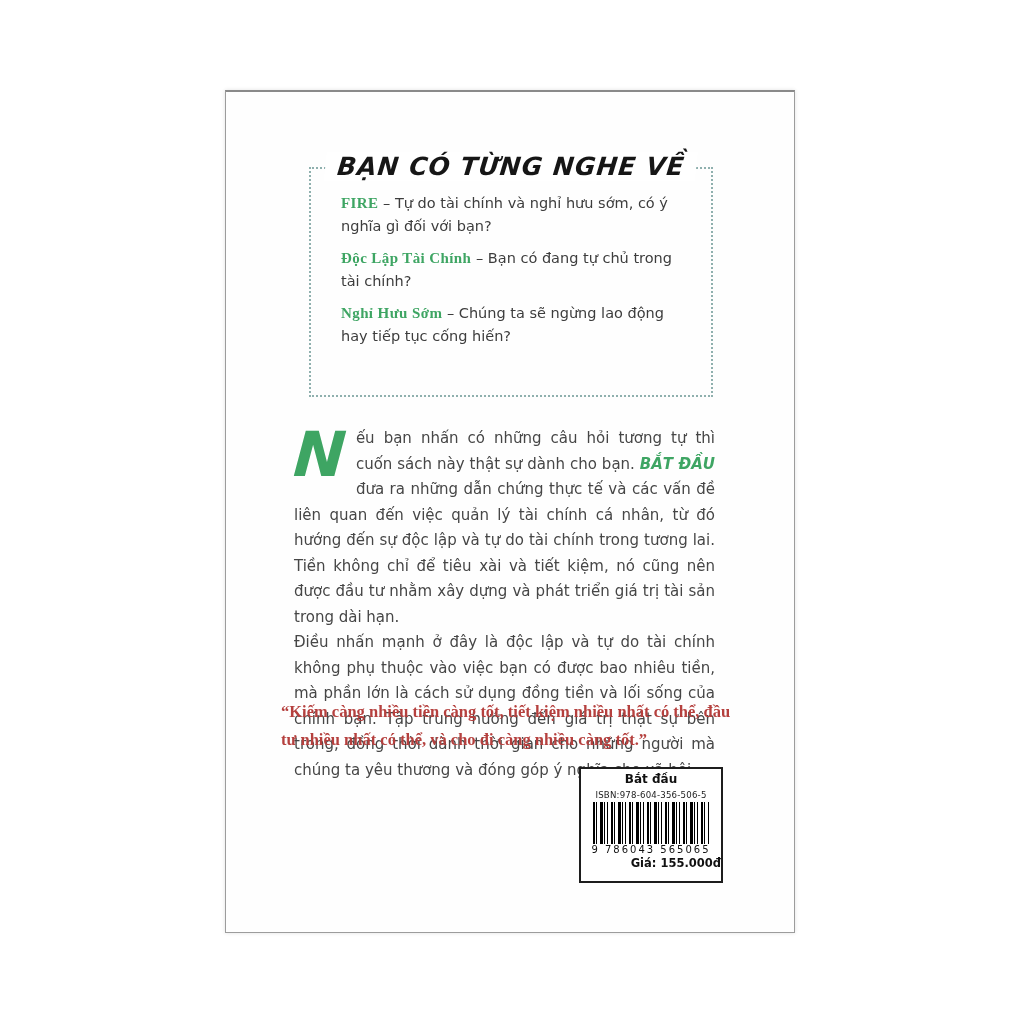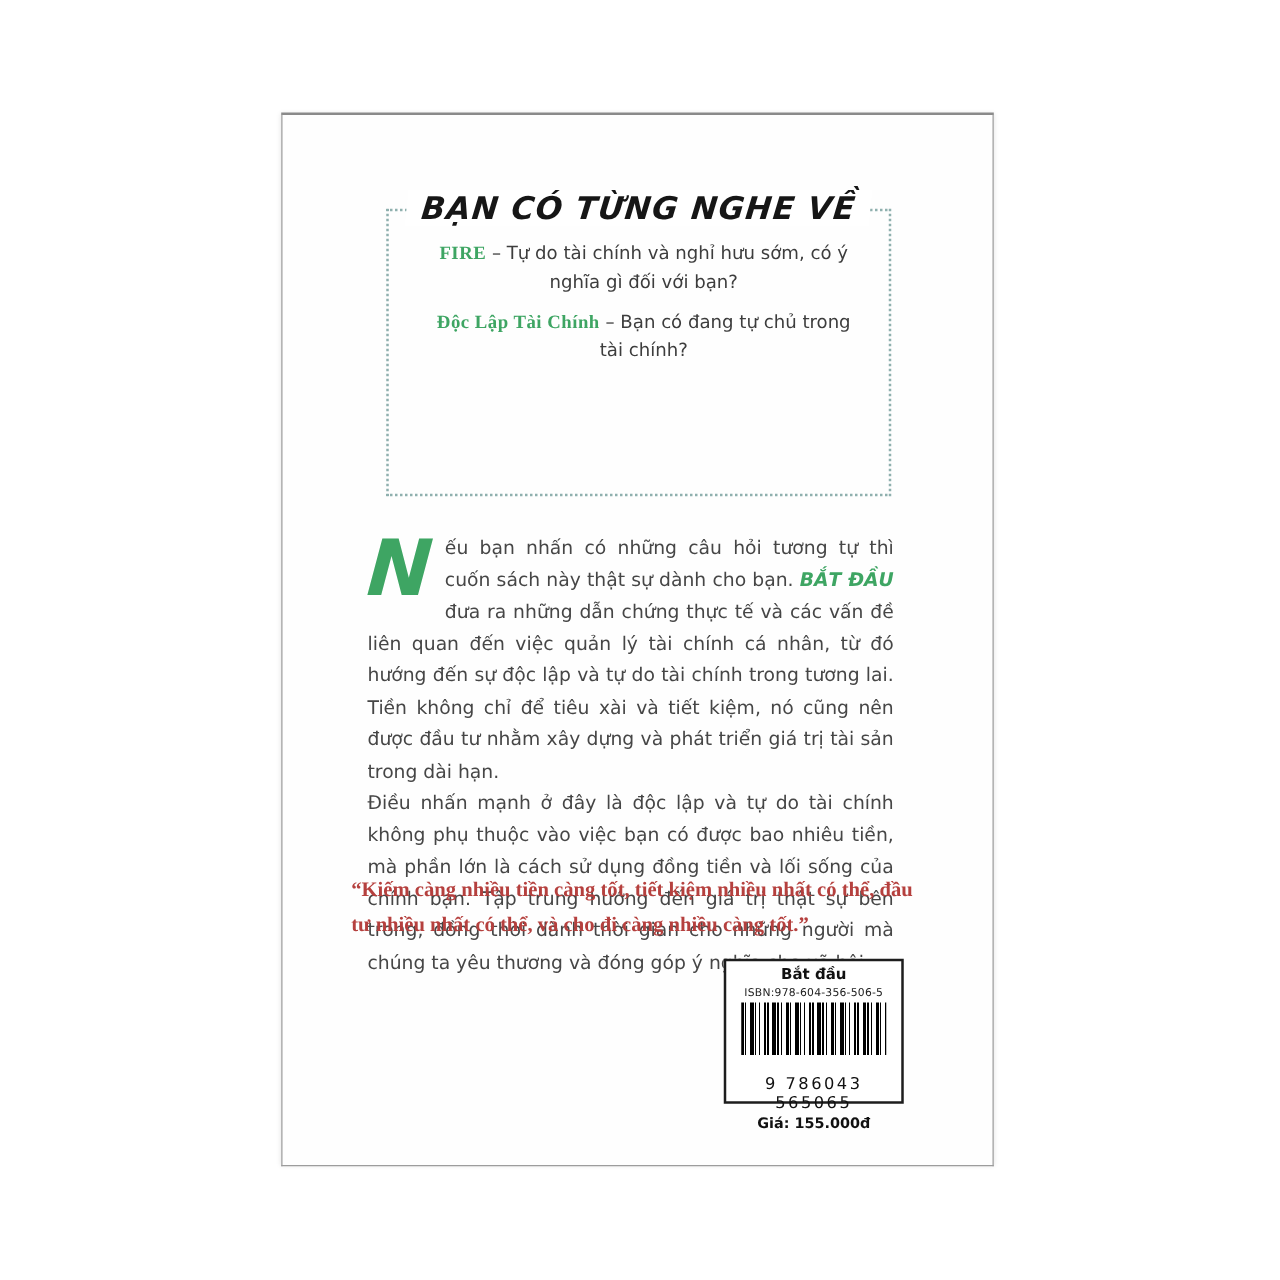--- a/index.html
+++ b/index.html
@@ -17,21 +17,21 @@
     position:absolute;left:83px;top:75px;width:404px;height:230px;
     border:2px dotted #8fb0ae;box-sizing:border-box;
     padding:22px 22px 10px 30px;
   }
   .intro-title{
     position:absolute;top:-17px;left:50%;transform:translateX(-50%) skewX(-6deg);
     background:#ffffff;padding:0 12px;white-space:nowrap;
     font-family:"DejaVu Sans",sans-serif;font-weight:800;font-style:italic;
     font-size:25px;letter-spacing:1px;color:#161616;
   }
-  .intro-item{margin:0 0 7px 0;font-size:14.5px;line-height:1.62;color:#3d3d3d;text-align:center;}
+  .intro-item{margin:0 0 7px 0;font-size:14.5px;line-height:1.62;color:#3d3d3d;text-align:left;}
   .intro-term{
     font-family:"Liberation Serif","DejaVu Serif",serif;font-weight:bold;
     color:#3ea563;letter-spacing:0.4px;font-size:15px;
   }
   
   .body-text{
     position:absolute;left:68px;top:334px;width:421px;
     font-size:15px;line-height:25.5px;color:#464646;text-align:justify;
   }
   .drop-cap{
@@ -56,38 +56,42 @@
   }
   .barcode-title{font-size:12px;font-weight:bold;color:#111;}
   .barcode-isbn{font-size:8.6px;color:#222;letter-spacing:0.2px;margin-top:4px;}
   .barcode-bars{
     height:42px;margin:2px 12px 0 12px;
     background:repeating-linear-gradient(90deg,
       #000 0 2px,#fff 2px 3px,#000 3px 4px,#fff 4px 7px,
       #000 7px 10px,#fff 10px 11px,#000 11px 12px,#fff 12px 14px,
       #000 14px 15px,#fff 15px 18px);
   }
-  .barcode-digits{font-size:13px;color:#111;letter-spacing:2px;margin-top:16px;}
-  .barcode-price{font-size:11.5px;font-weight:bold;color:#111;margin-top:1px;}
+  .barcode-digits{font-size:10px;color:#111;letter-spacing:2px;margin-top:0;}
+  .barcode-price{font-size:11.5px;font-weight:bold;color:#111;margin-top:1px;text-align:right;}
 </style>
 </head>
 <body>
 
 <div class="book-cover">
 
   <div class="intro-box">
     <span class="intro-title">BẠN CÓ TỪNG NGHE VỀ</span>
 
     <p class="intro-item">
       <span class="intro-term">FIRE</span>
       <span>– Tự do tài chính và nghỉ hưu sớm, có ý nghĩa gì đối với bạn?</span>
     </p>
     <p class="intro-item">
       <span class="intro-term">Độc Lập Tài Chính</span>
       <span>– Bạn có đang tự chủ trong tài chính?</span>
+    </p>
+    <p class="intro-item">
+      <span class="intro-term">Nghỉ Hưu Sớm</span>
+      <span>– Chúng ta sẽ ngừng lao động hay tiếp tục cống hiến?</span>
     </p>
   </div>
 
   <div class="body-text">
     <p>
       <span class="drop-cap">N</span>
       <span>ếu bạn nhấn có những câu hỏi tương tự thì cuốn sách này thật sự dành cho bạn. </span>
       <span class="highlight-green">BẮT ĐẦU</span>
       <span> đưa ra những dẫn chứng thực tế và các vấn đề liên quan đến việc quản lý tài chính cá nhân, từ đó hướng đến sự độc lập và tự do tài chính trong tương lai. Tiền không chỉ để tiêu xài và tiết kiệm, nó cũng nên được đầu tư nhằm xây dựng và phát triển giá trị tài sản trong dài hạn.</span>
     </p>

